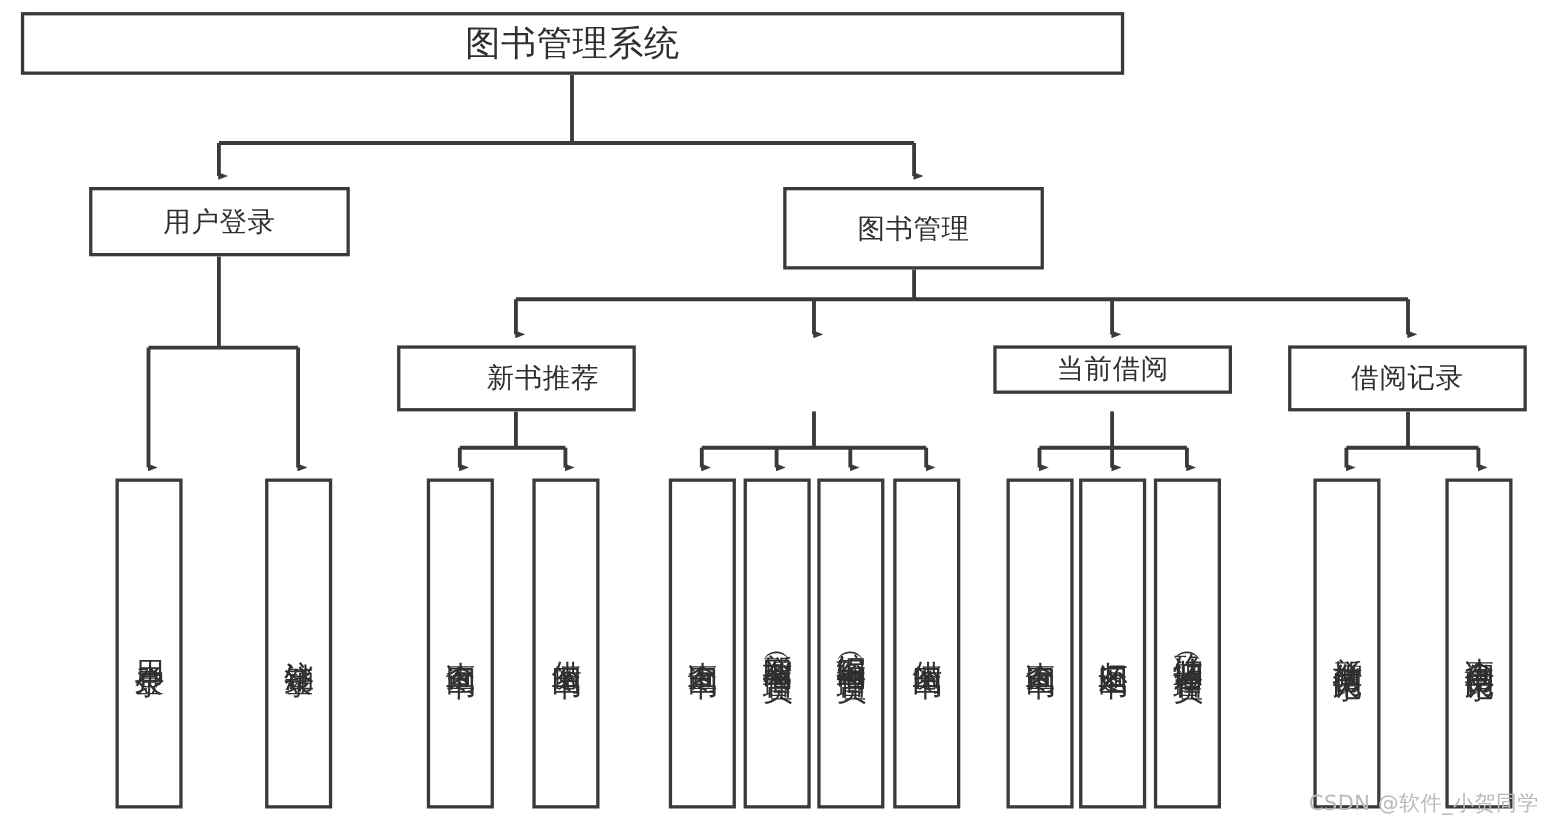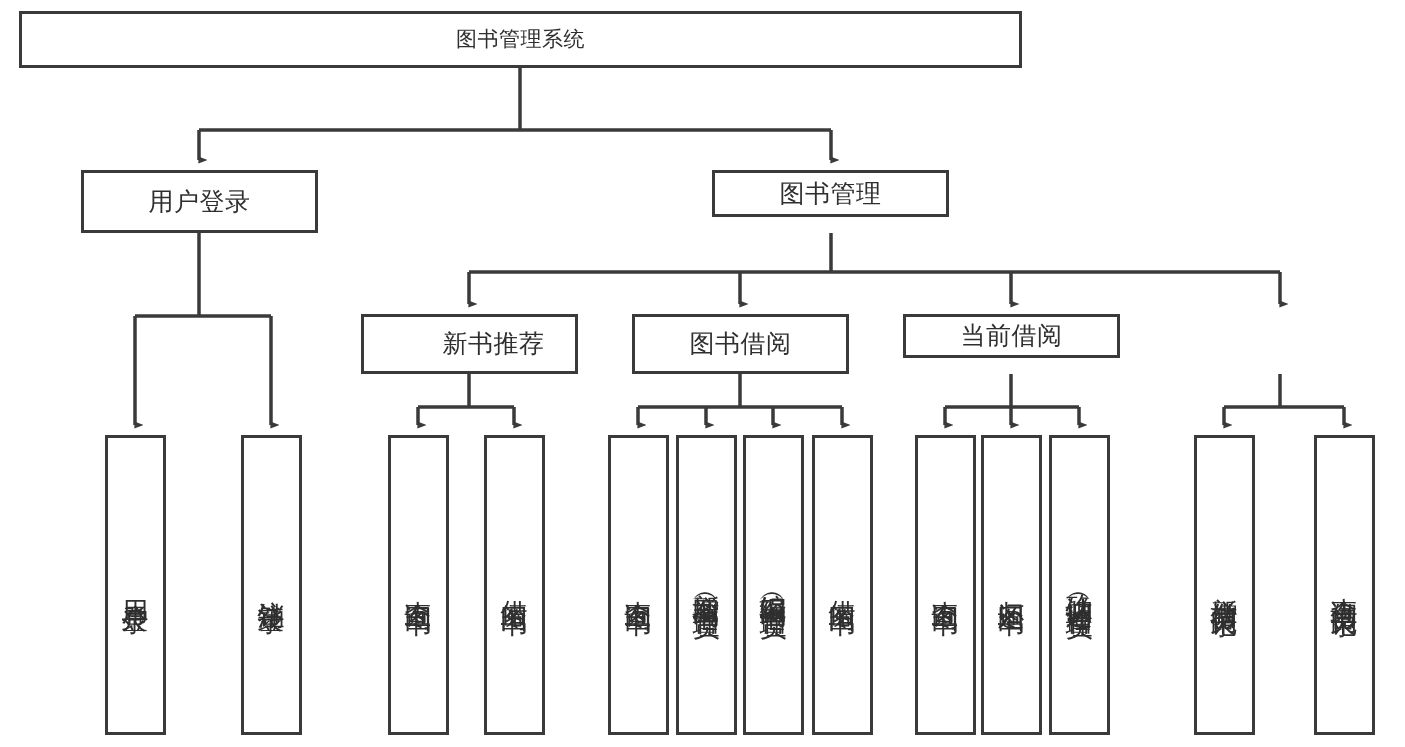--- a/index.html
+++ b/index.html
@@ -41,21 +41,21 @@
     color: #2f2f2f;
     line-height: 1.18;
     text-align: center;
     white-space: pre;
   }
   .node.horiz .label {
     font-size: 25px;
     letter-spacing: 0.5px;
   }
   .node.root .label {
-    font-size: 21px;
+    font-size: 32px;
   }
   .node.vert {
     align-items: center;
     justify-content: center;
   }
   .node.vert .label {
     writing-mode: vertical-rl;
     text-orientation: upright;
     font-size: 27px;
     letter-spacing: 3px;
@@ -127,32 +127,32 @@
     </g>
   </svg>
 
   <div class="node root horiz" style="left:19px; top:11px; width:1003px; height:57px;">
     <span class="label">图书管理系统</span>
   </div>
 
   <div class="node horiz" style="left:81px; top:170px; width:237px; height:63px;">
     <span class="label">用户登录</span>
   </div>
-  <div class="node horiz" style="left:712px; top:170px; width:237px; height:47px;">
+  <div class="node horiz" style="left:712px; top:170px; width:237px; height:75px;">
     <span class="label">图书管理</span>
   </div>
 
   <div class="node horiz" style="left:361px; top:314px; width:217px; height:60px;padding-left:48px;">
     <span class="label">新书推荐</span>
   </div>
-  <div class="node horiz" style="left:632px; top:314px; width:217px; height:60px;">
-    <span class="label">图书借阅</span>
-  </div>
   <div class="node horiz" style="left:903px; top:314px; width:217px; height:44px;">
     <span class="label">当前借阅</span>
+  </div>
+  <div class="node horiz" style="left:1171px; top:314px; width:217px; height:60px;">
+    <span class="label">借阅记录</span>
   </div>
 
   <div class="node vert" style="left:105px; top:435px; width:61px; height:300px;">
     <span class="label">用户登录</span>
   </div>
   <div class="node vert" style="left:241px; top:435px; width:61px; height:300px;">
     <span class="label">注销登录</span>
   </div>
 
   <div class="node vert" style="left:388px; top:435px; width:61px; height:300px;">
@@ -185,13 +185,14 @@
     <span class="label">确认归还（管理员）</span>
   </div>
 
   <div class="node vert" style="left:1194px; top:435px; width:61px; height:300px;">
     <span class="label">新增借阅记录</span>
   </div>
   <div class="node vert" style="left:1314px; top:435px; width:61px; height:300px;">
     <span class="label">查询借阅记录</span>
   </div>
 
+  <div class="watermark">CSDN @软件_小贺同学</div>
 </div>
 
 </body></html>

